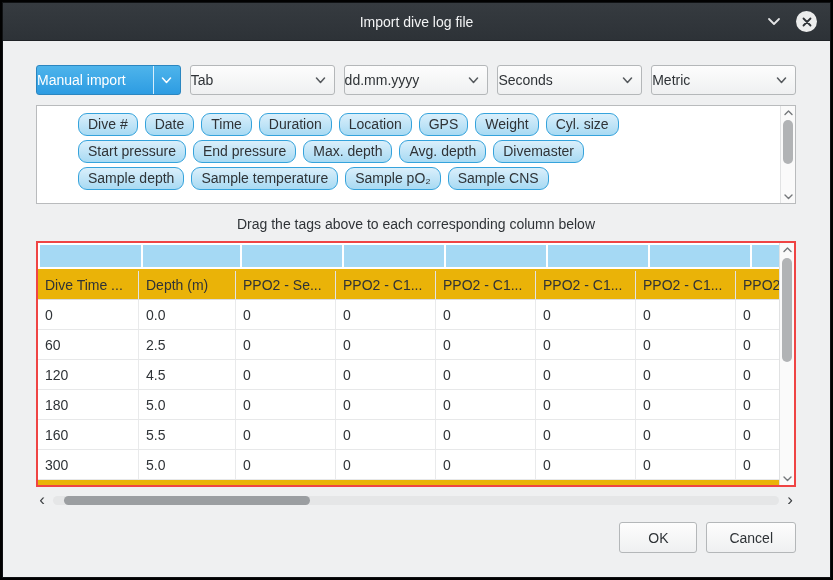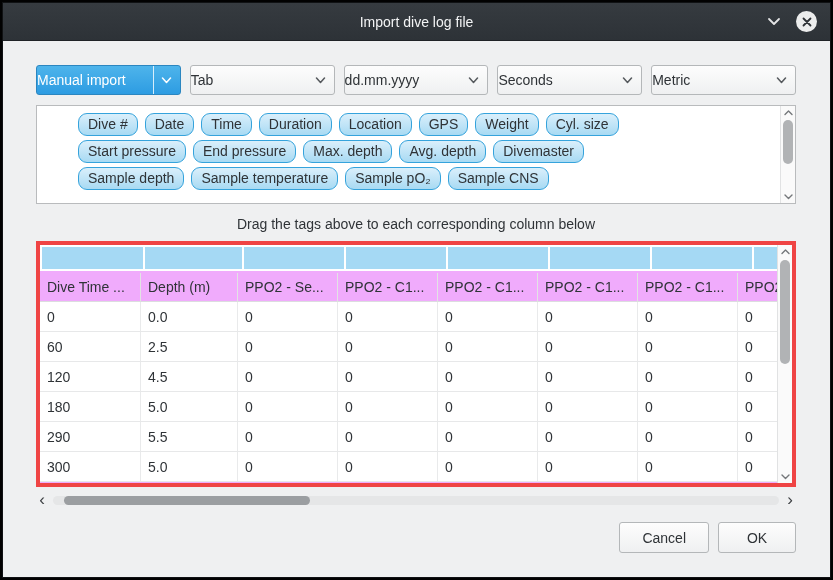--- a/index.html
+++ b/index.html
@@ -61,21 +61,21 @@
   }
   .vs-arrow { height:13px; display:flex; align-items:center; justify-content:center; color:#74777a; width:100%; cursor:pointer; }
   .vs-track { flex:1; width:100%; position:relative; }
   .vs-thumb { position:absolute; left:2px; right:2px; border-radius:5px; background:#b1b3b5; cursor:pointer; }
   .tagpanel-thumb { top:1px; height:44px; }
   .table-thumb { top:2px; height:104px; }
   
   .instruction { font-size:14px; color:#2f3337; margin-bottom:9px;text-align:center; }
   
   .table-wrap {
-    position:relative; border:4px solid #ef4444; background:#f0abfc;
+    position:relative; border:2px solid #ef4444; background:#eab308;
     height:246px; overflow:hidden;
   }
   .dz-row { display:flex; gap:2px; padding:2px 0 0 2px; height:26px; margin-right:15px; background:#fff; }
   .dz { background:#a5d9f4; height:22px; cursor:pointer; }
   .thead { display:flex; height:29px; border-bottom:1px solid #dcdddf; margin-right:15px; margin-top:2px; }
   .th {
     display:flex; align-items:center; padding:0 7px; font-size:14px; color:#2f3337;
     border-right:1px solid #e2e3e4; white-space:nowrap; overflow:hidden;
   }
   .tr { display:flex; height:30px; border-bottom:1px solid #e7e8e9; margin-right:15px; background:#fff; }
@@ -268,21 +268,21 @@
             <div class="td c0">180</div>
             <div class="td c1">5.0</div>
             <div class="td c2">0</div>
             <div class="td c3">0</div>
             <div class="td c4">0</div>
             <div class="td c5">0</div>
             <div class="td c6">0</div>
             <div class="td c7">0</div>
           </div>
           <div class="tr">
-            <div class="td c0">290</div>
+            <div class="td c0">160</div>
             <div class="td c1">5.5</div>
             <div class="td c2">0</div>
             <div class="td c3">0</div>
             <div class="td c4">0</div>
             <div class="td c5">0</div>
             <div class="td c6">0</div>
             <div class="td c7">0</div>
           </div>
           <div class="tr">
             <div class="td c0">300</div>
@@ -314,18 +314,18 @@
 
     <div class="hscroll">
       <span class="h-arrow">‹</span>
       <div class="h-track">
         <div class="h-thumb"></div>
       </div>
       <span class="h-arrow">›</span>
     </div>
 
     <div class="button-row">
+      <button class="btn ok">OK</button>
       <button class="btn cancel">Cancel</button>
-      <button class="btn ok">OK</button>
     </div>
 
   </div>
 </div>
 
 </body></html>

